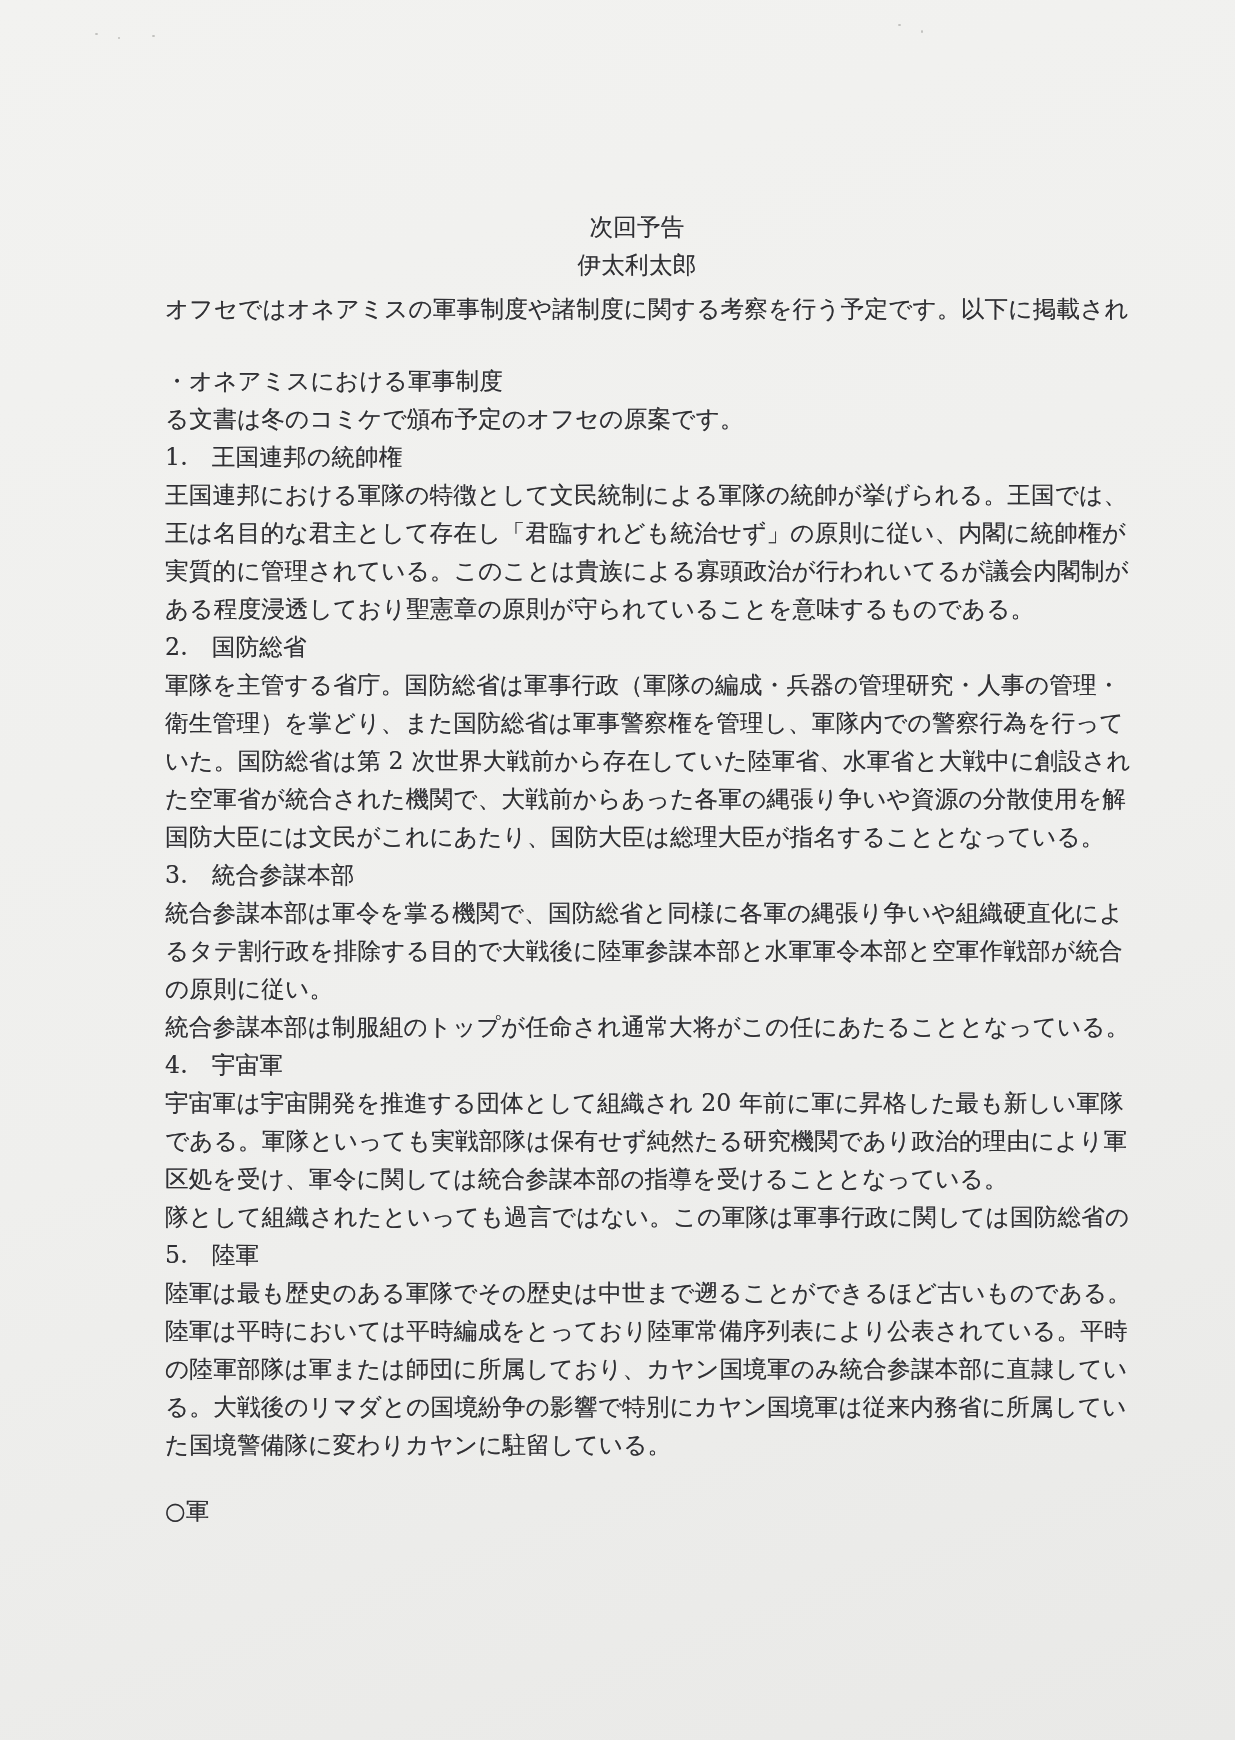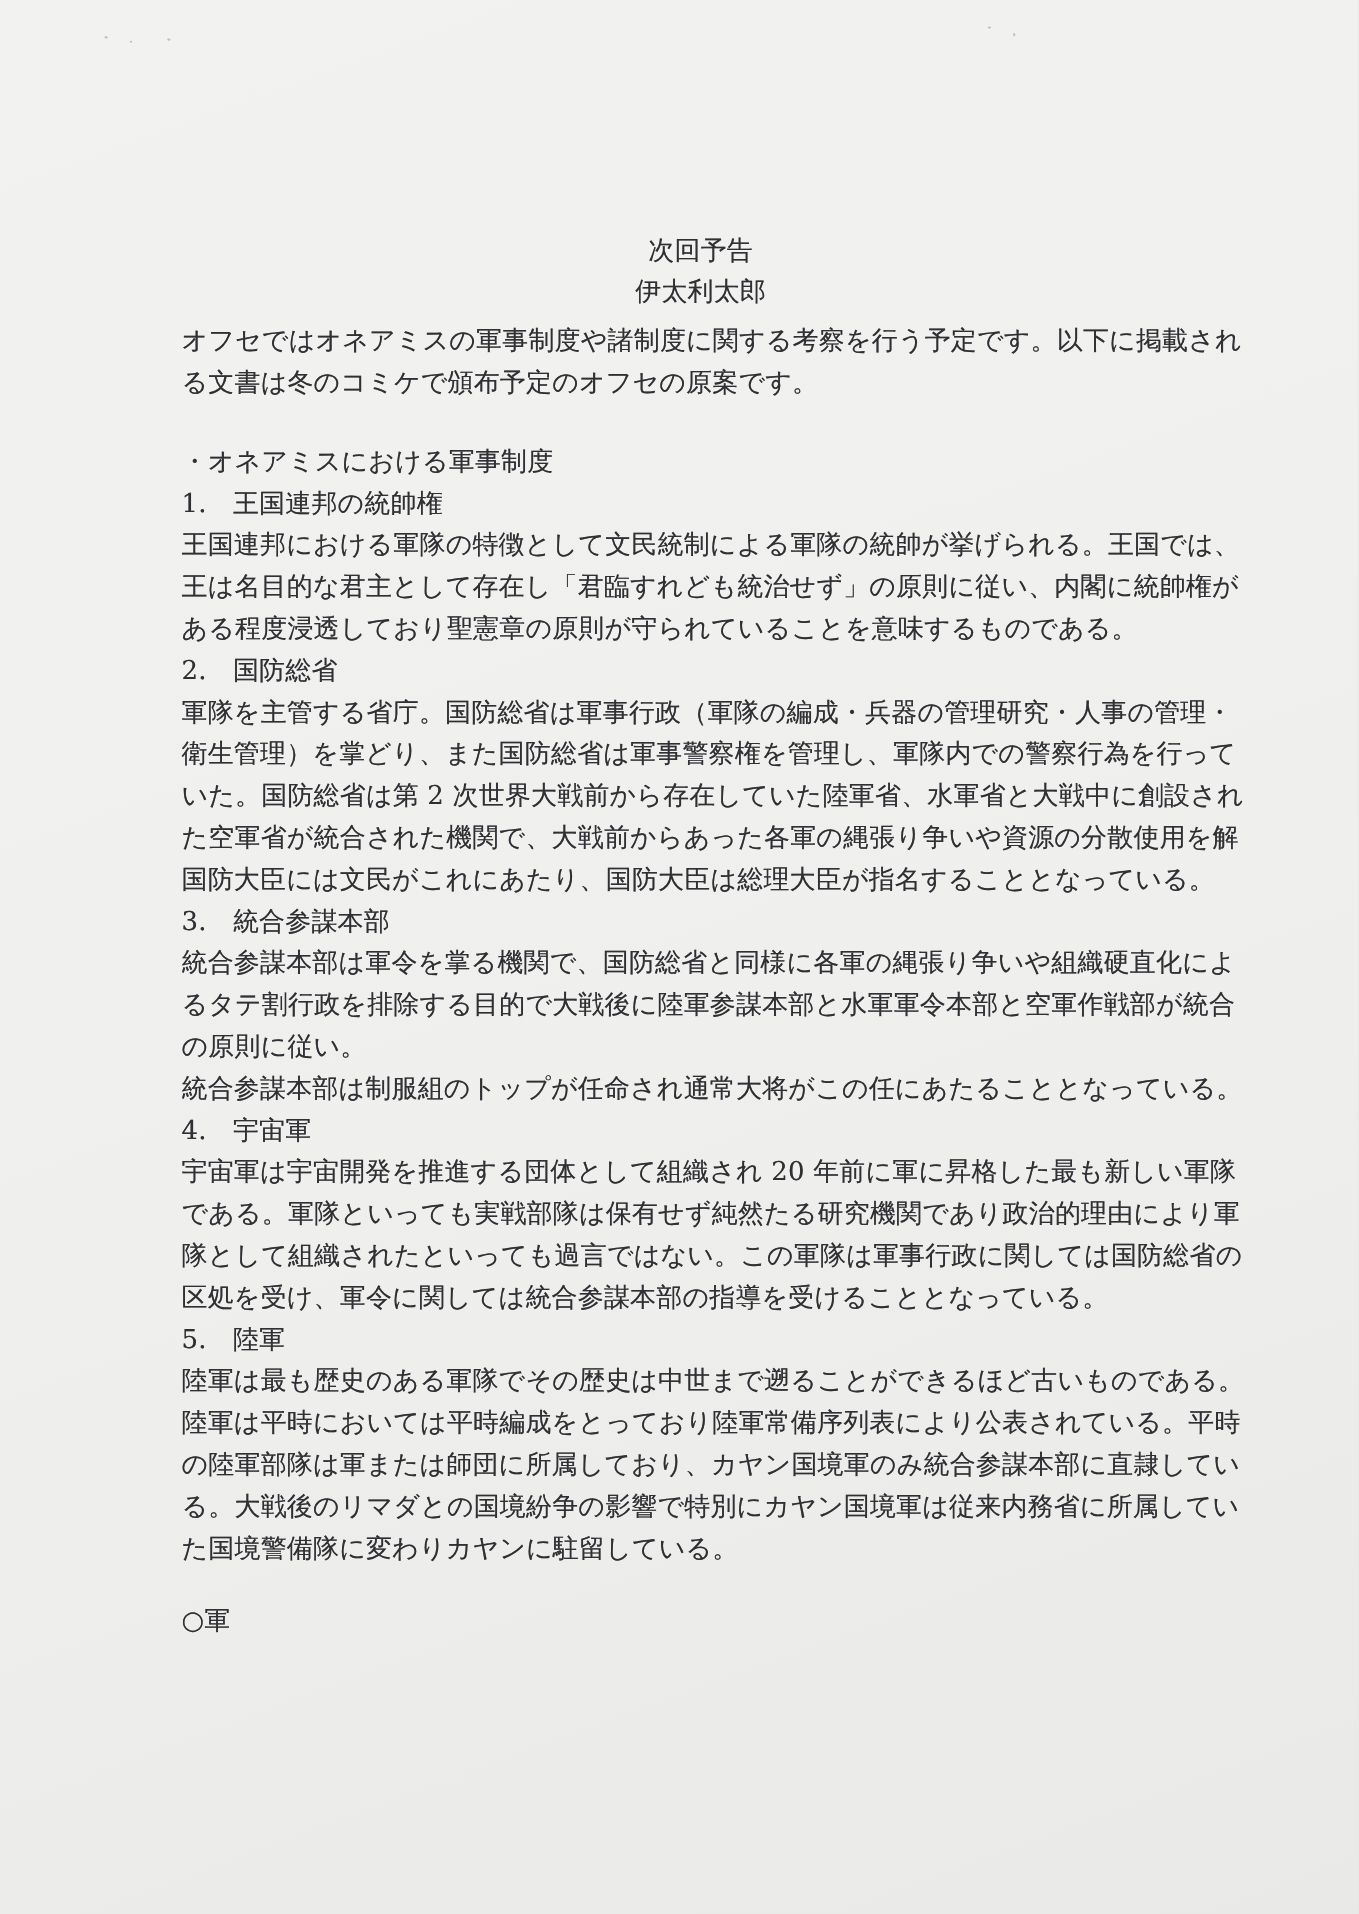--- a/index.html
+++ b/index.html
@@ -51,42 +51,43 @@
   <div class="speck s2"></div>
   <div class="speck s3"></div>
   <div class="speck s4"></div>
   <div class="speck s5"></div>
 
   <div class="doc">
     <div class="line center">次回予告</div>
     <div class="line right">伊太利太郎</div>
 
     <div class="line para-start">オフセではオネアミスの軍事制度や諸制度に関する考察を行う予定です。以下に掲載され</div>
+    <div class="line gap-before">・オネアミスにおける軍事制度</div>
     <div class="line">る文書は冬のコミケで頒布予定のオフセの原案です。</div>
-    <div class="line gap-before">・オネアミスにおける軍事制度</div>
     <div class="line">1.　王国連邦の統帥権</div>
     <div class="line">王国連邦における軍隊の特徴として文民統制による軍隊の統帥が挙げられる。王国では、</div>
     <div class="line">王は名目的な君主として存在し「君臨すれども統治せず」の原則に従い、内閣に統帥権が</div>
+    <div class="line">実質的に管理されている。このことは貴族による寡頭政治が行われいてるが議会内閣制が</div>
     <div class="line">ある程度浸透しており聖憲章の原則が守られていることを意味するものである。</div>
     <div class="line">2.　国防総省</div>
     <div class="line">軍隊を主管する省庁。国防総省は軍事行政（軍隊の編成・兵器の管理研究・人事の管理・</div>
     <div class="line">衛生管理）を掌どり、また国防総省は軍事警察権を管理し、軍隊内での警察行為を行って</div>
     <div class="line">いた。国防総省は第 2 次世界大戦前から存在していた陸軍省、水軍省と大戦中に創設され</div>
     <div class="line">た空軍省が統合された機関で、大戦前からあった各軍の縄張り争いや資源の分散使用を解</div>
     <div class="line">国防大臣には文民がこれにあたり、国防大臣は総理大臣が指名することとなっている。</div>
     <div class="line">3.　統合参謀本部</div>
     <div class="line">統合参謀本部は軍令を掌る機関で、国防総省と同様に各軍の縄張り争いや組織硬直化によ</div>
     <div class="line">るタテ割行政を排除する目的で大戦後に陸軍参謀本部と水軍軍令本部と空軍作戦部が統合</div>
     <div class="line">の原則に従い。</div>
     <div class="line">統合参謀本部は制服組のトップが任命され通常大将がこの任にあたることとなっている。</div>
     <div class="line">4.　宇宙軍</div>
     <div class="line">宇宙軍は宇宙開発を推進する団体として組織され 20 年前に軍に昇格した最も新しい軍隊</div>
     <div class="line">である。軍隊といっても実戦部隊は保有せず純然たる研究機関であり政治的理由により軍</div>
+    <div class="line">区処を受け、軍令に関しては統合参謀本部の指導を受けることとなっている。</div>
     <div class="line">隊として組織されたといっても過言ではない。この軍隊は軍事行政に関しては国防総省の</div>
-    <div class="line">区処を受け、軍令に関しては統合参謀本部の指導を受けることとなっている。</div>
     <div class="line">5.　陸軍</div>
     <div class="line">陸軍は最も歴史のある軍隊でその歴史は中世まで遡ることができるほど古いものである。</div>
     <div class="line">陸軍は平時においては平時編成をとっており陸軍常備序列表により公表されている。平時</div>
     <div class="line">の陸軍部隊は軍または師団に所属しており、カヤン国境軍のみ統合参謀本部に直隷してい</div>
     <div class="line">る。大戦後のリマダとの国境紛争の影響で特別にカヤン国境軍は従来内務省に所属してい</div>
     <div class="line">た国境警備隊に変わりカヤンに駐留している。</div>
 
     <div class="line footer-line">○軍</div>
   </div>
 </div>

